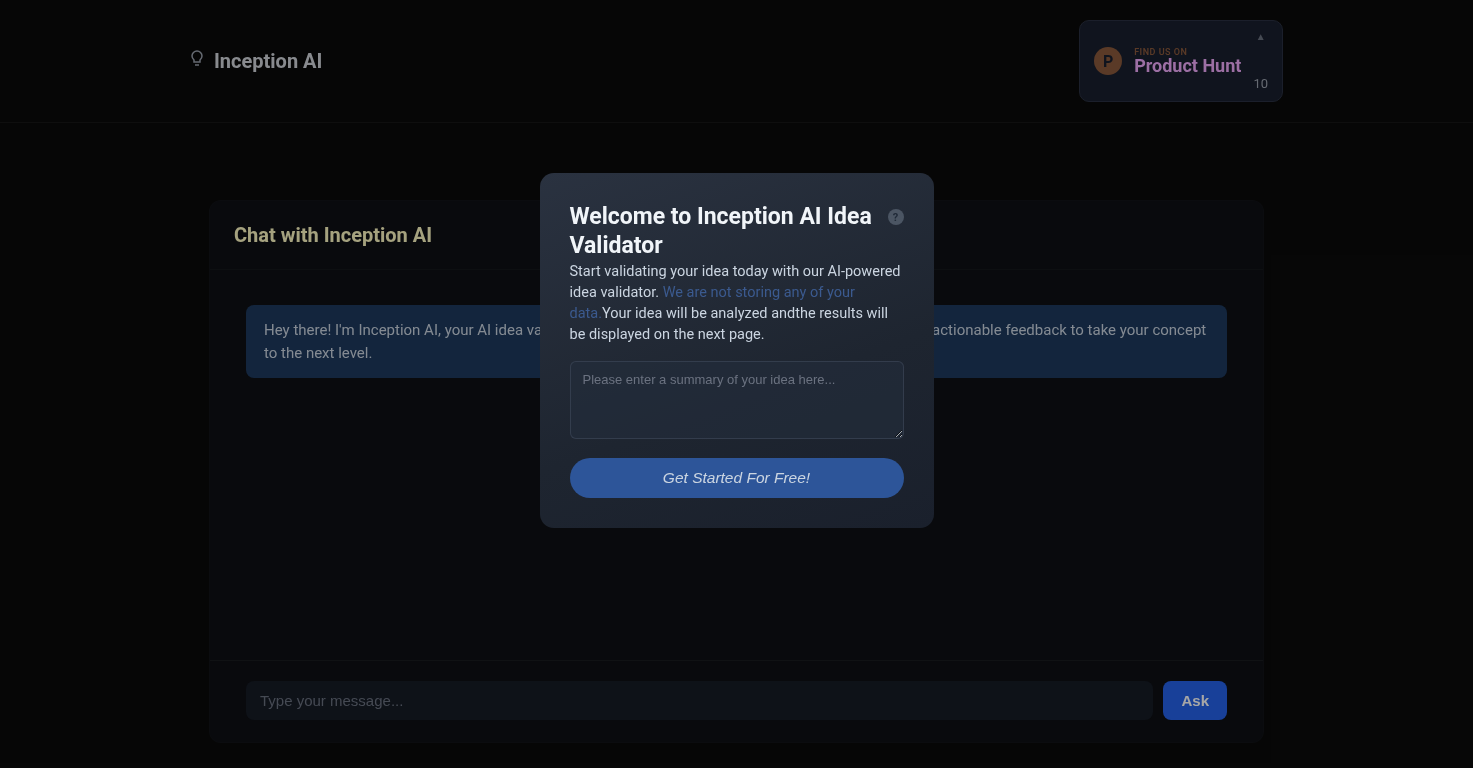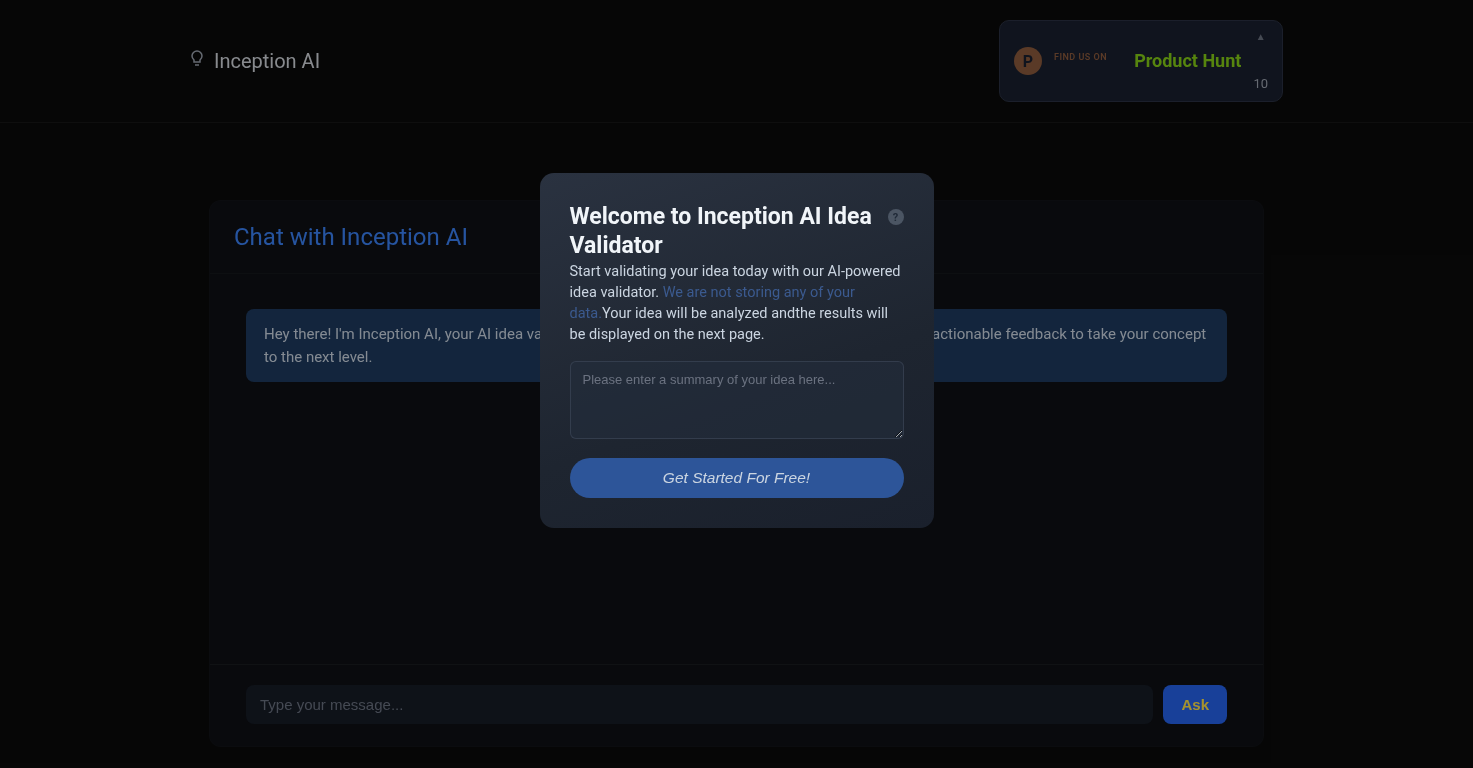--- a/index.html
+++ b/index.html
@@ -19,21 +19,21 @@
   border-bottom: 1px solid rgba(255,255,255,0.05);
 }
 .brand {
   display: flex;
   align-items: center;
   gap: 10px;
 }
 .brand-title {
   color: #d1d5db;
   font-size: 20px;
-  font-weight: 400;
+  font-weight: 700;
 }
 .lightbulb-icon {
   color: #9ca3af;
   font-size: 16px;
 }
 .ph-badge {
   display: flex;
   align-items: center;
   background: #1a1f2e;
   border: 1px solid #2a3142;
@@ -46,23 +46,23 @@
   height: 28px;
   background: #8b5a3c;
   border-radius: 50%;
   display: flex;
   align-items: center;
   justify-content: center;
   color: #1a1f2e;
   font-weight: bold;
   font-size: 16px;
 }
-.ph-text { display: flex; flex-direction: row; }
+.ph-text { display: flex; flex-direction: column; }
 .ph-find { color: #8b5a3c; font-size: 9px; letter-spacing: 0.5px; font-weight: 600; }
-.ph-name { color: #84cc16; font-size: 18px; font-weight: 700; line-height: 1; margin-left: 27px; }
+.ph-name { color: #f0abfc; font-size: 18px; font-weight: 700; line-height: 1; }
 .ph-count {
   display: flex;
   flex-direction: column;
   align-items: center;
   color: #9ca3af;
   font-size: 11px;
 }
 .ph-count .arrow { font-size: 10px; color: #6b7280; }
 .ph-count .num { font-size: 13px; color: #9ca3af; margin-top: 34px; }
 
@@ -71,23 +71,23 @@
   width: 1055px;
   background: rgba(20,25,35,0.4);
   border-radius: 12px;
   border: 1px solid rgba(255,255,255,0.02);
 }
 .chat-header {
   padding: 22px 24px;
   border-bottom: 1px solid rgba(255,255,255,0.03);
 }
 .chat-title {
-  color: #3b82f6;
-  font-size: 24px;
-  font-weight: 400;
+  color: #fef9c3;
+  font-size: 20px;
+  font-weight: 700;
 }
 .chat-body {
   padding: 35px 36px 0;
   height: 390px;
 }
 .chat-message {
   background: #1e3a5f;
   border-radius: 8px;
   padding: 14px 18px;
   color: #cbd5e1;
@@ -105,21 +105,21 @@
   background: rgba(30,40,55,0.5);
   border: none;
   border-radius: 8px;
   padding: 11px 14px;
   color: #cbd5e1;
   font-size: 15px;
 }
 .chat-input::placeholder { color: #6b7280; }
 .ask-button {
   background: #2563eb;
-  color: #fde047;
+  color: #ffffff;
   border: none;
   border-radius: 8px;
   padding: 10px 18px;
   font-size: 15px;
   font-weight: 600;
   cursor: pointer;
 }
 
 .overlay {
   position: absolute;

